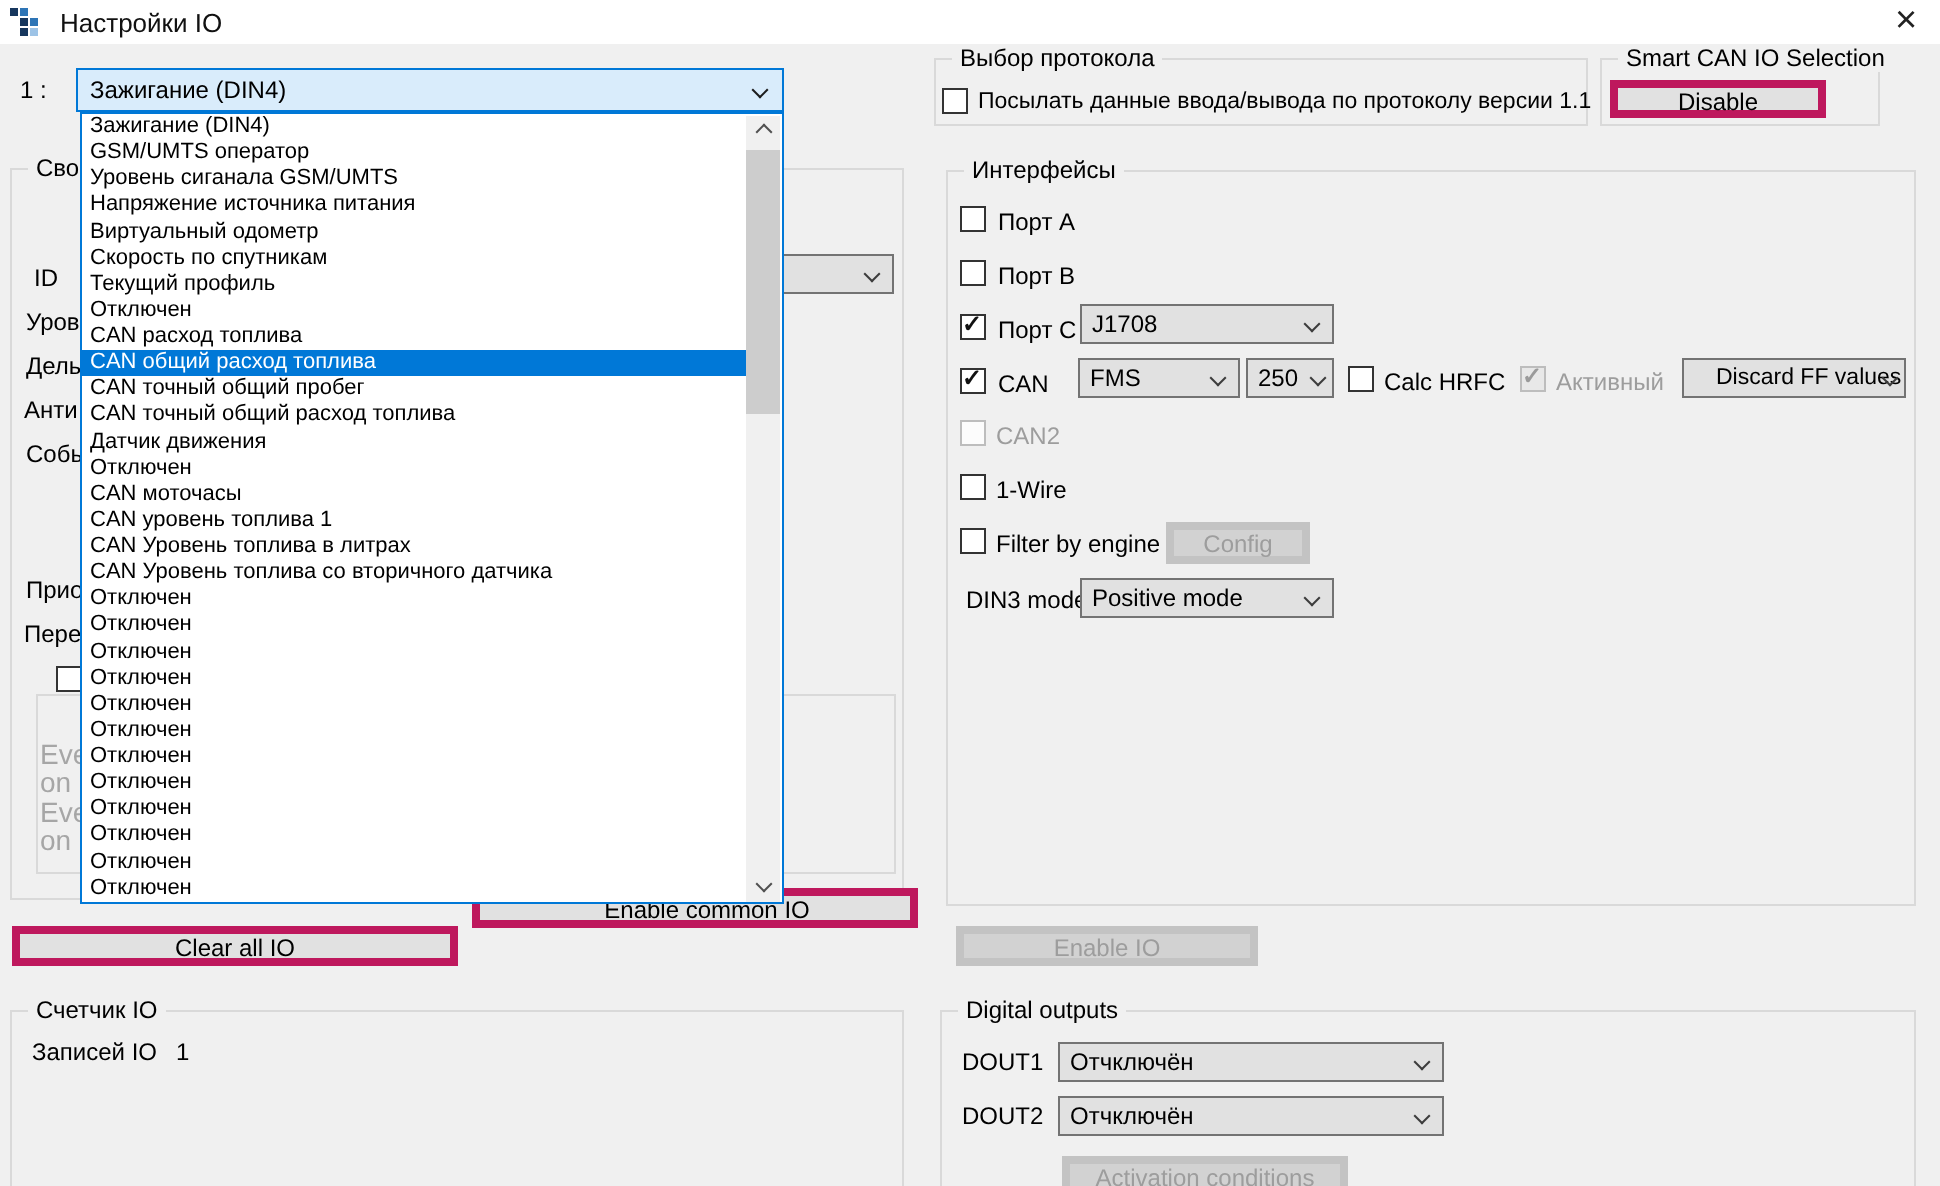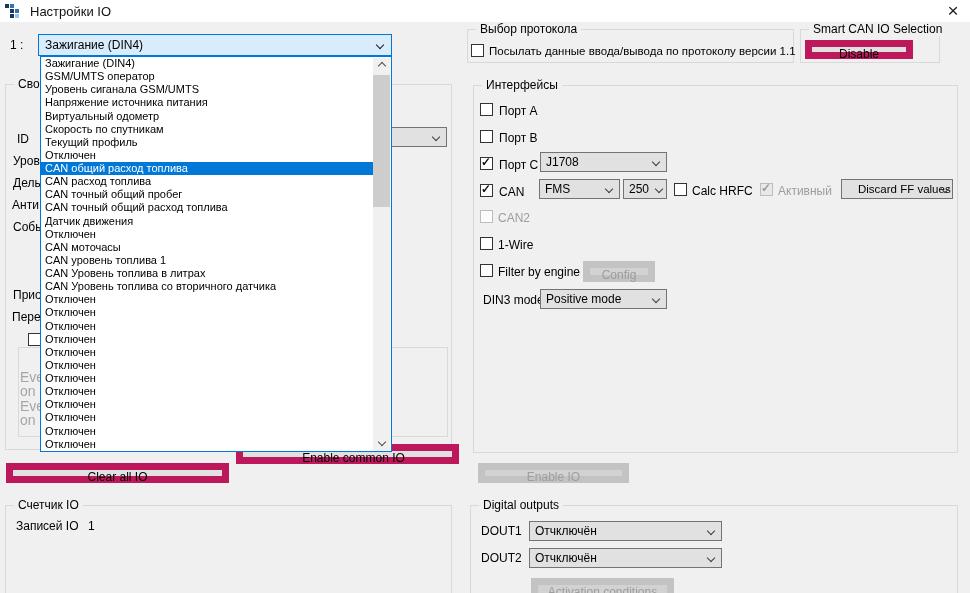--- a/index.html
+++ b/index.html
@@ -23,21 +23,21 @@
   .cb.checked::after { content:"✓"; position:absolute; left:0px; top:-3px; font-size:12px; font-weight:bold; color:#111; }
   .cb.disabled { border-color:#bdbdbd; background:#fcfcfc; }
   .cb.disabled.checked { background:#e8e8e8; }
   .cb.disabled.checked::after { color:#9a9a9a; }
 
   .combo { position:absolute; background:#e1e1e1; border:1px solid #737373; line-height:18px; padding-left:5px; white-space:nowrap; overflow:hidden; }
   .combo .chev { position:absolute; right:7px; top:6px; }
   .chev { display:inline-block; width:6px; height:6px; border-right:1.4px solid #3c3c3c; border-bottom:1.4px solid #3c3c3c; transform:rotate(45deg); }
   .chev.up { transform:rotate(-135deg); }
 
-  .btn { position:absolute; background:#e1e1e1; border:7px solid #be185d; text-align:center; font-size:12px; }
+  .btn { position:absolute; background:#e1e1e1; border:4px solid #be185d; text-align:center; font-size:12px; }
   .btn.disabled { background:#d2d2d2; border-color:#c3c3c3; color:#9d9d9d; }
 
   .combo-focus { position:absolute; left:38px; top:34px; width:354px; height:22px; background:#d9ecfb; border:1px solid #0078d7; line-height:20px; padding-left:6px; z-index:11; }
   .combo-focus .chev { position:absolute; right:8px; top:7px; }
 
   .dd { position:absolute; left:40px; top:56px; width:352px; height:396px; background:#fff; border:1px solid #0078d7; z-index:10; overflow:hidden; }
   .dd-item { height:13.13px; line-height:13.4px; font-size:11px; padding-left:4px; margin-right:17px; white-space:nowrap; overflow:hidden; }
   .dd-item.selected { background:#0078d7; color:#fff; }
 
   .sbar { position:absolute; top:1px; right:1px; width:17px; height:393px; background:#f0f0f0; z-index:12; }
@@ -92,22 +92,22 @@
   <div class="dd">
     <div>
         <div class="dd-item">Зажигание (DIN4)</div>
         <div class="dd-item">GSM/UMTS оператор</div>
         <div class="dd-item">Уровень сиганала GSM/UMTS</div>
         <div class="dd-item">Напряжение источника питания</div>
         <div class="dd-item">Виртуальный одометр</div>
         <div class="dd-item">Скорость по спутникам</div>
         <div class="dd-item">Текущий профиль</div>
         <div class="dd-item">Отключен</div>
+        <div class="dd-item">CAN расход топлива</div>
         <div class="dd-item selected">CAN общий расход топлива</div>
-        <div class="dd-item">CAN расход топлива</div>
         <div class="dd-item">CAN точный общий пробег</div>
         <div class="dd-item">CAN точный общий расход топлива</div>
         <div class="dd-item">Датчик движения</div>
         <div class="dd-item">Отключен</div>
         <div class="dd-item">CAN моточасы</div>
         <div class="dd-item">CAN уровень топлива 1</div>
         <div class="dd-item">CAN Уровень топлива в литрах</div>
         <div class="dd-item">CAN Уровень топлива со вторичного датчика</div>
         <div class="dd-item">Отключен</div>
         <div class="dd-item">Отключен</div>

